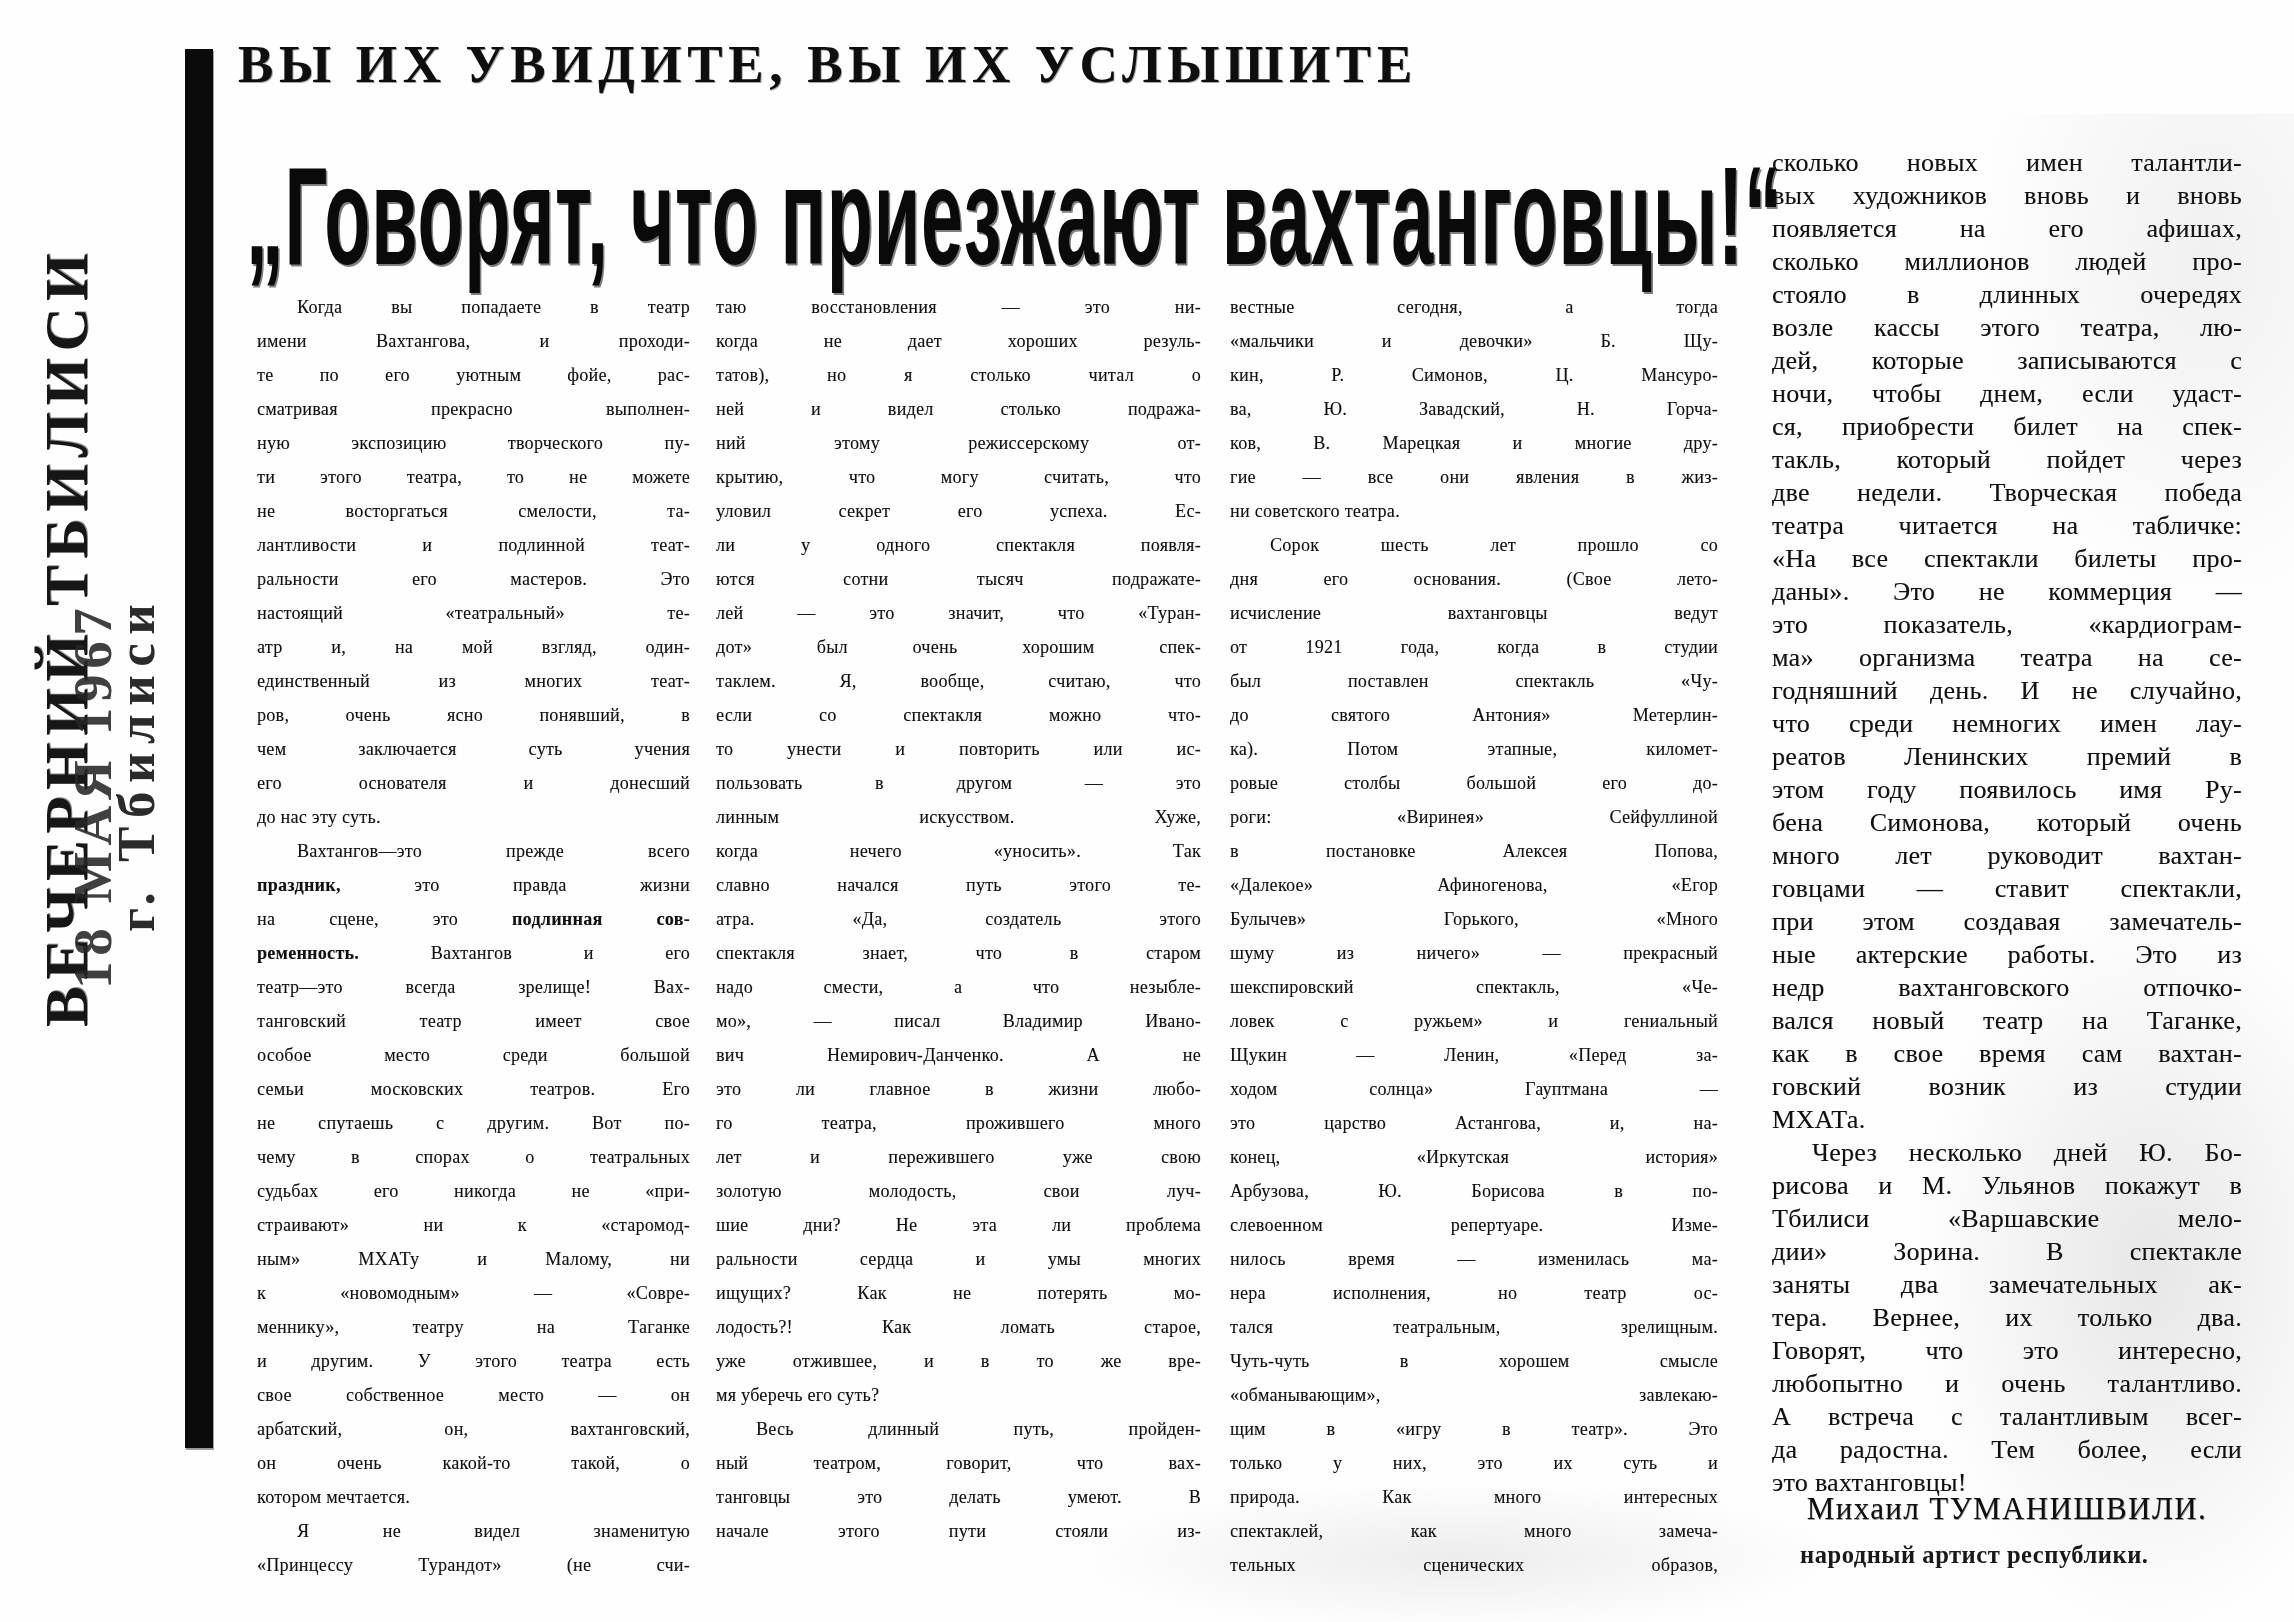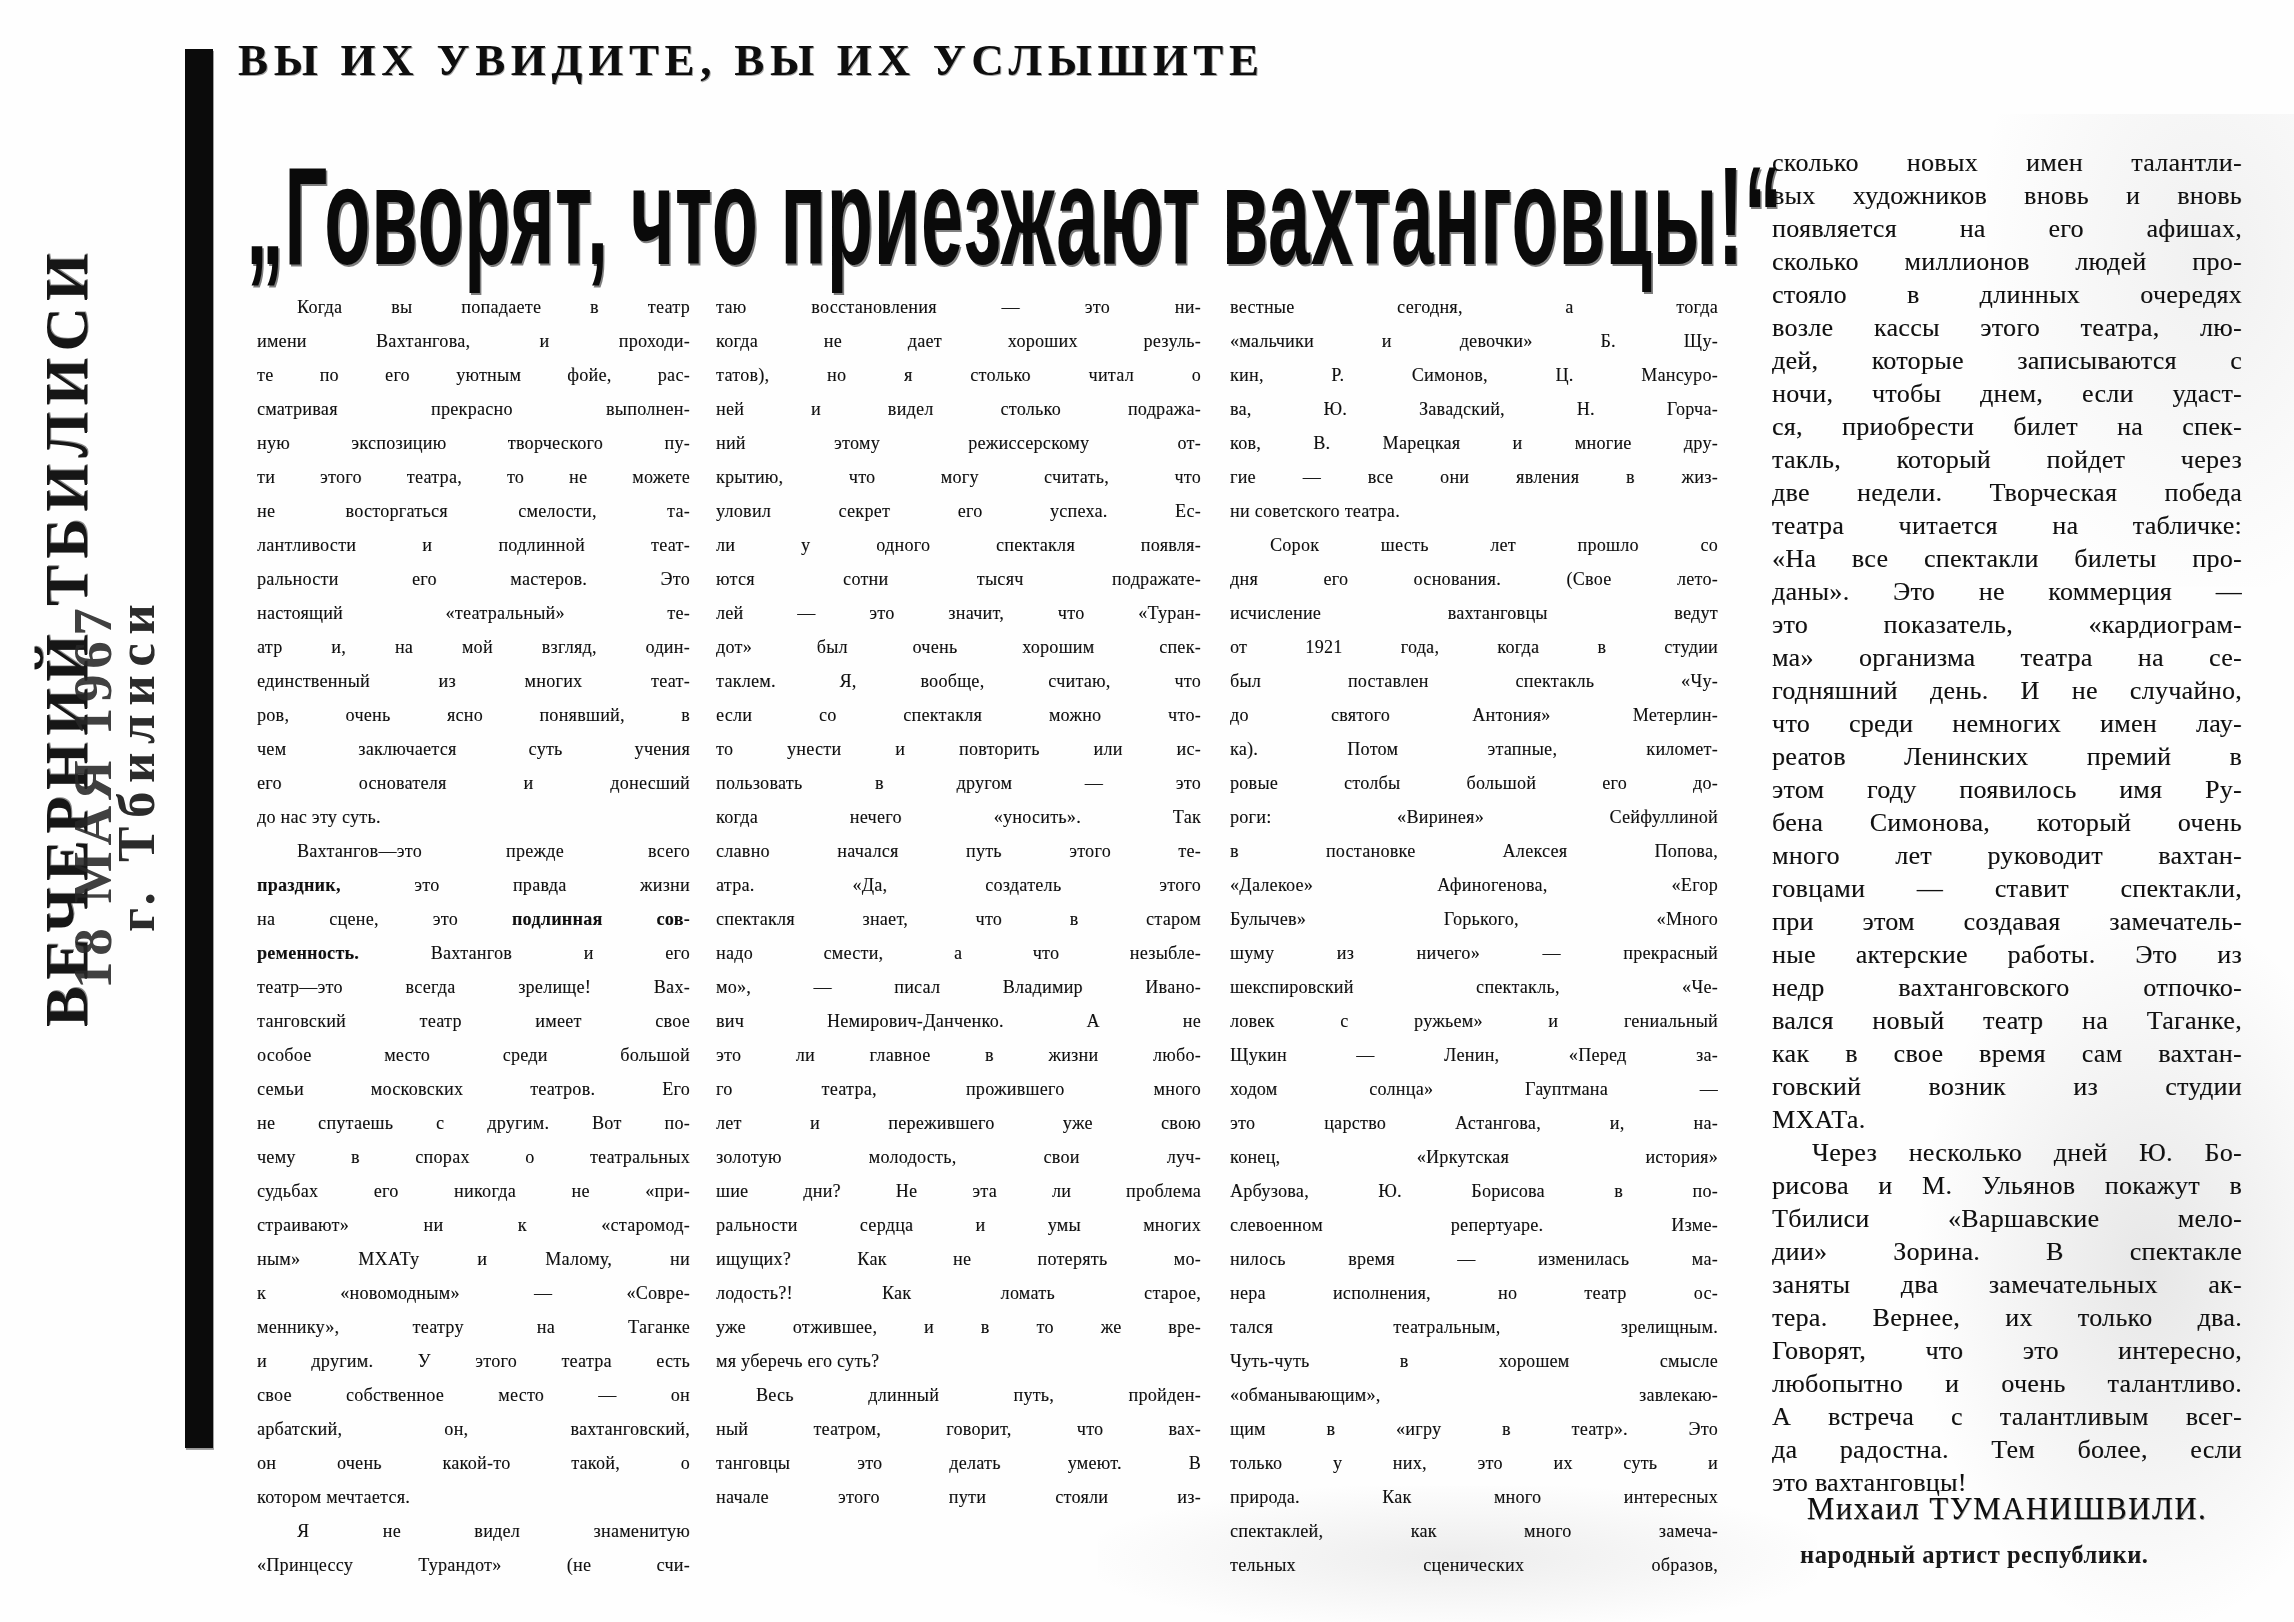--- a/index.html
+++ b/index.html
@@ -21,21 +21,21 @@
     box-shadow:0.9px 1.9px 0 rgba(0,0,0,.4);}
 
   .vertical{position:absolute;transform-origin:0 0;transform:rotate(-90deg);white-space:nowrap;}
   .paper-name{left:32px;top:1027px;font-size:61px;font-weight:bold;letter-spacing:6.6px;
     color:#161616;text-shadow:0.9px 0.9px 0 rgba(0,0,0,.45);filter:blur(0.4px);}
   .paper-city{left:106px;top:932px;font-size:53px;font-weight:bold;letter-spacing:8.5px;
     color:#2b2b2b;filter:blur(0.5px);}
   .date-stamp{left:61px;top:989px;font-size:55px;font-weight:bold;letter-spacing:5.7px;
     color:#262626;opacity:.88;filter:blur(0.5px);}
 
-  .kicker{position:absolute;left:238px;top:34px;font-size:45px;font-weight:bold;
+  .kicker{position:absolute;left:238px;top:34px;font-size:53px;font-weight:bold;
     letter-spacing:5.7px;color:#0e0e0e;white-space:nowrap;text-shadow:0.9px 0.9px 0 rgba(0,0,0,.35);
     filter:blur(0.3px);text-align:right;}
 
   .headline{position:absolute;left:246px;top:138px;transform-origin:0 0;
     transform:scale(.83,1.52);font-family:"Liberation Sans",sans-serif;
     font-size:91px;font-weight:bold;white-space:nowrap;color:#0a0a0a;
     letter-spacing:0.9px;text-shadow:1.9px 0.9px 0 rgba(0,0,0,.5);filter:blur(0.4px);}
 
   .col{position:absolute;font-size:18px;text-shadow:0.4px 0.4px 0 rgba(0,0,0,.3);}
   .col .line{height:34px;line-height:34px;text-align:justify;text-align-last:justify;
@@ -123,20 +123,21 @@
       <div class="line"><span>крытию, что могу считать, что</span></div>
       <div class="line"><span>уловил секрет его успеха. Ес-</span></div>
       <div class="line"><span>ли у одного спектакля появля-</span></div>
       <div class="line"><span>ются сотни тысяч подражате-</span></div>
       <div class="line"><span>лей — это значит, что «Туран-</span></div>
       <div class="line"><span>дот» был очень хорошим спек-</span></div>
       <div class="line"><span>таклем. Я, вообще, считаю, что</span></div>
       <div class="line"><span>если со спектакля можно что-</span></div>
       <div class="line"><span>то унести и повторить или ис-</span></div>
       <div class="line"><span>пользовать в другом — это</span></div>
+      <div class="line"><span>линным искусством. Хуже,</span></div>
       <div class="line"><span>когда нечего «уносить». Так</span></div>
       <div class="line"><span>славно начался путь этого те-</span></div>
       <div class="line"><span>атра. «Да, создатель этого</span></div>
       <div class="line"><span>спектакля знает, что в старом</span></div>
       <div class="line"><span>надо смести, а что незыбле-</span></div>
       <div class="line"><span>мо», — писал Владимир Ивано-</span></div>
       <div class="line"><span>вич Немирович-Данченко. А не</span></div>
       <div class="line"><span>это ли главное в жизни любо-</span></div>
       <div class="line"><span>го театра, прожившего много</span></div>
       <div class="line"><span>лет и пережившего уже свою</span></div>

